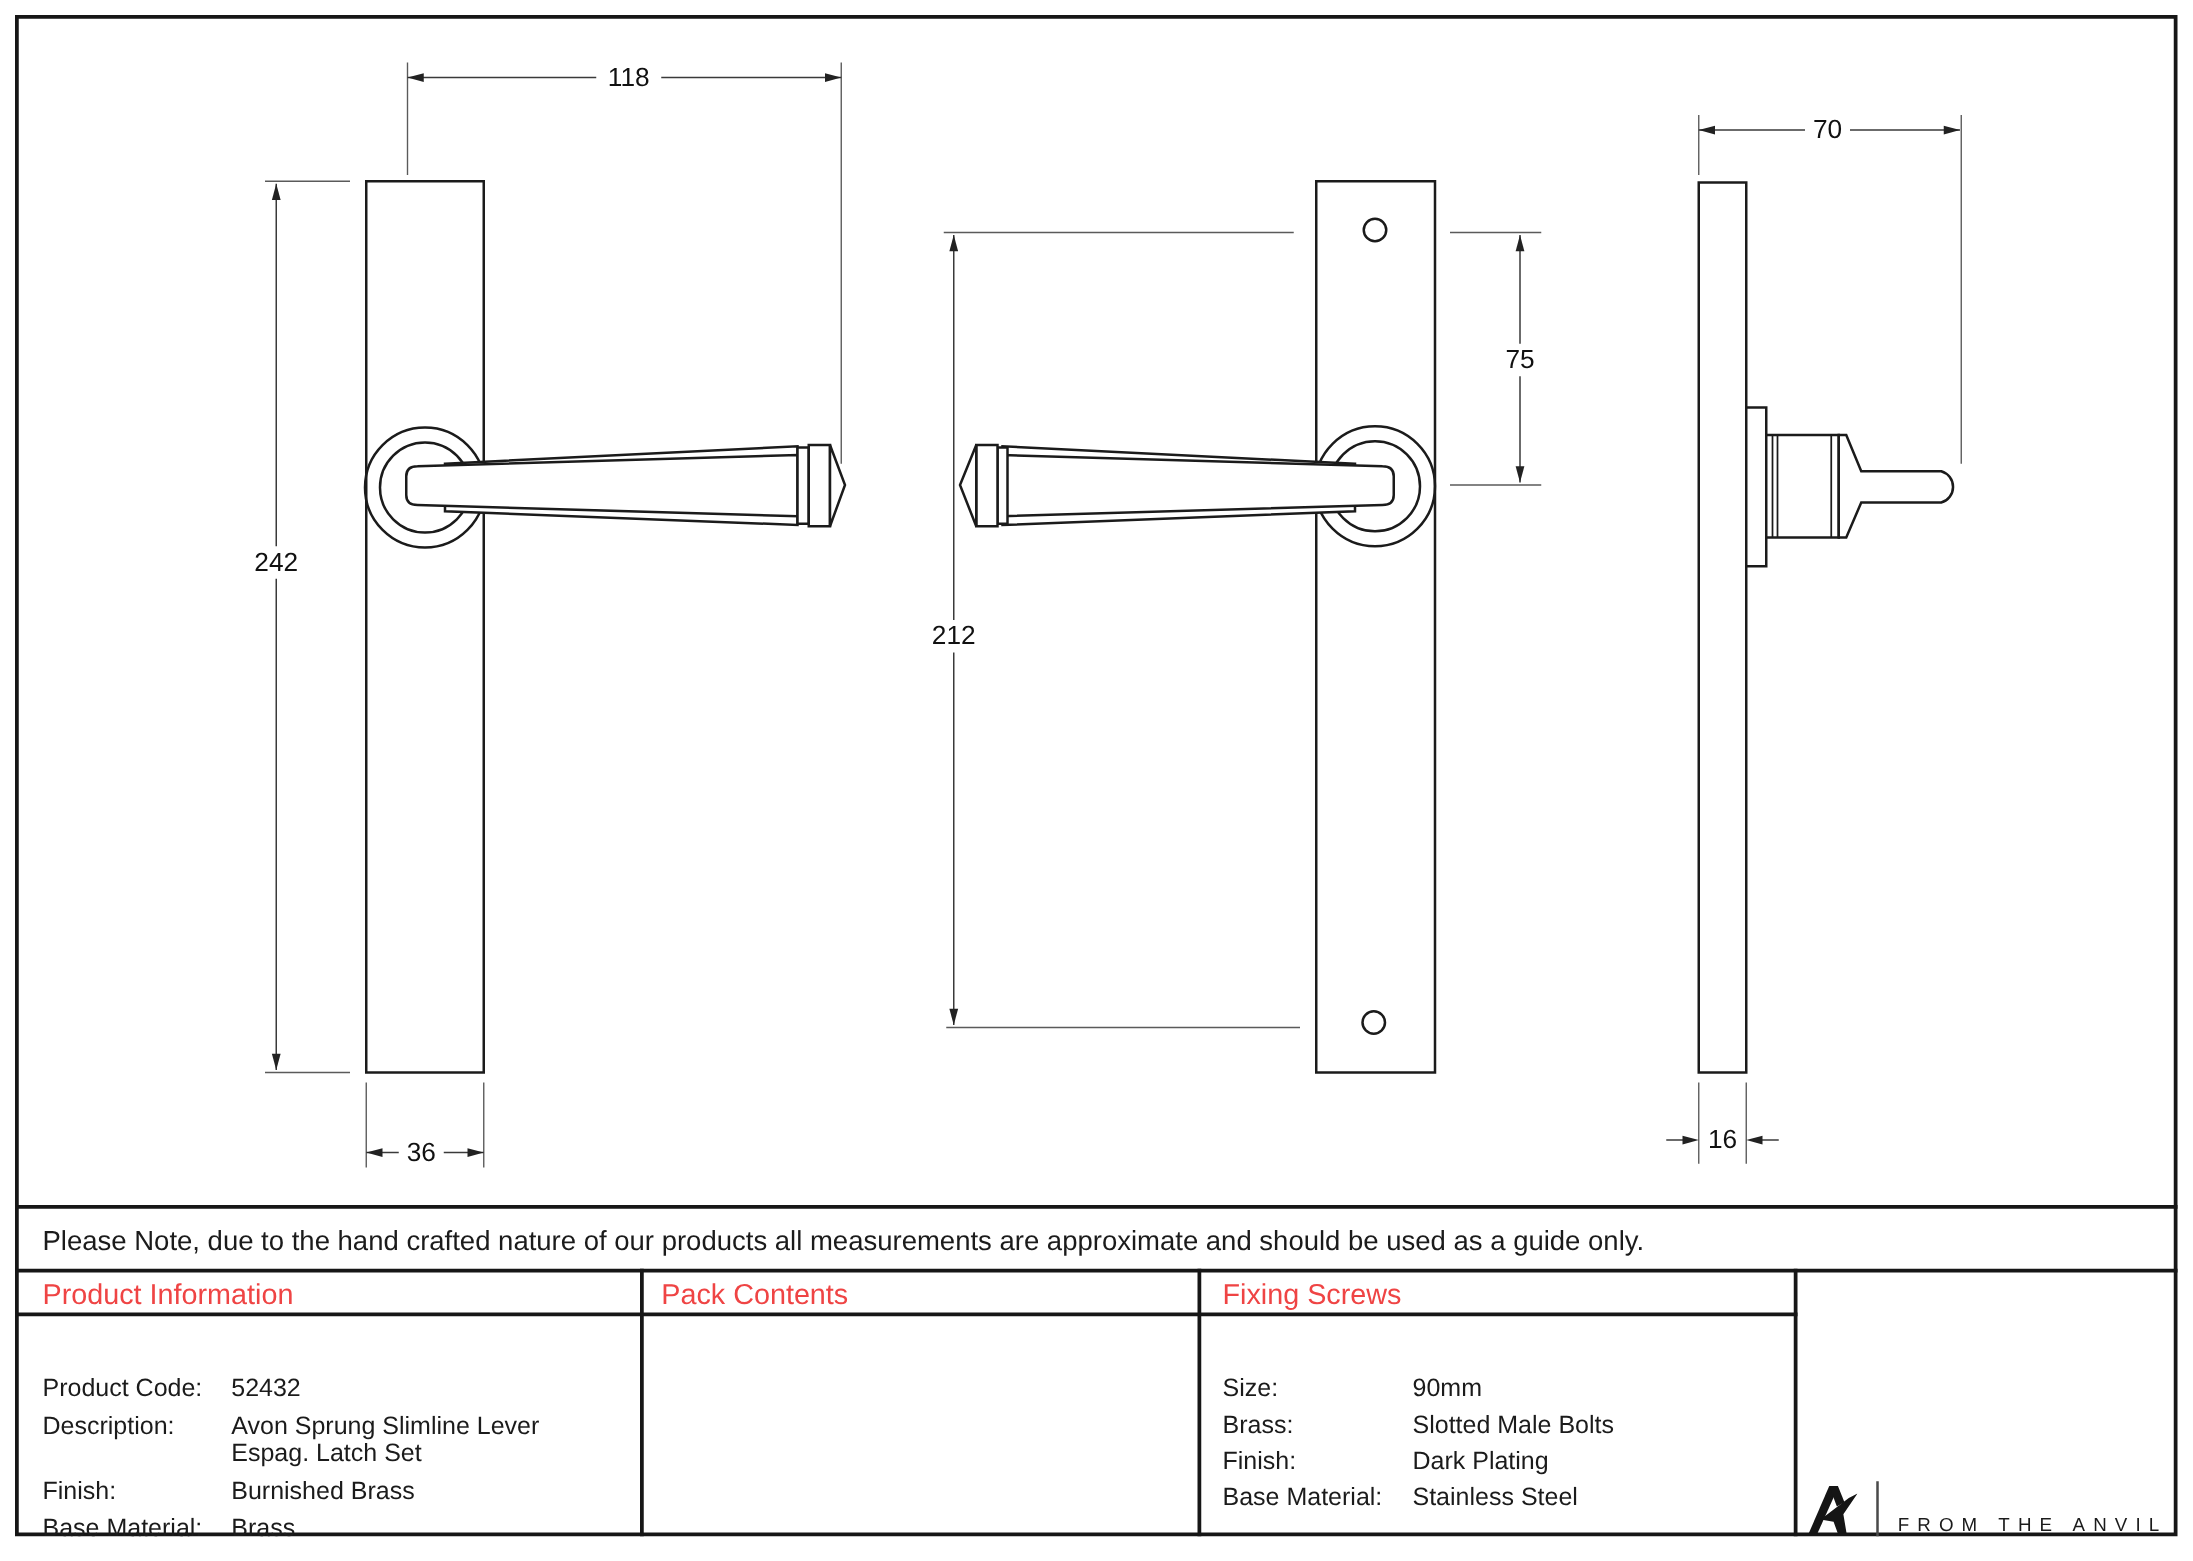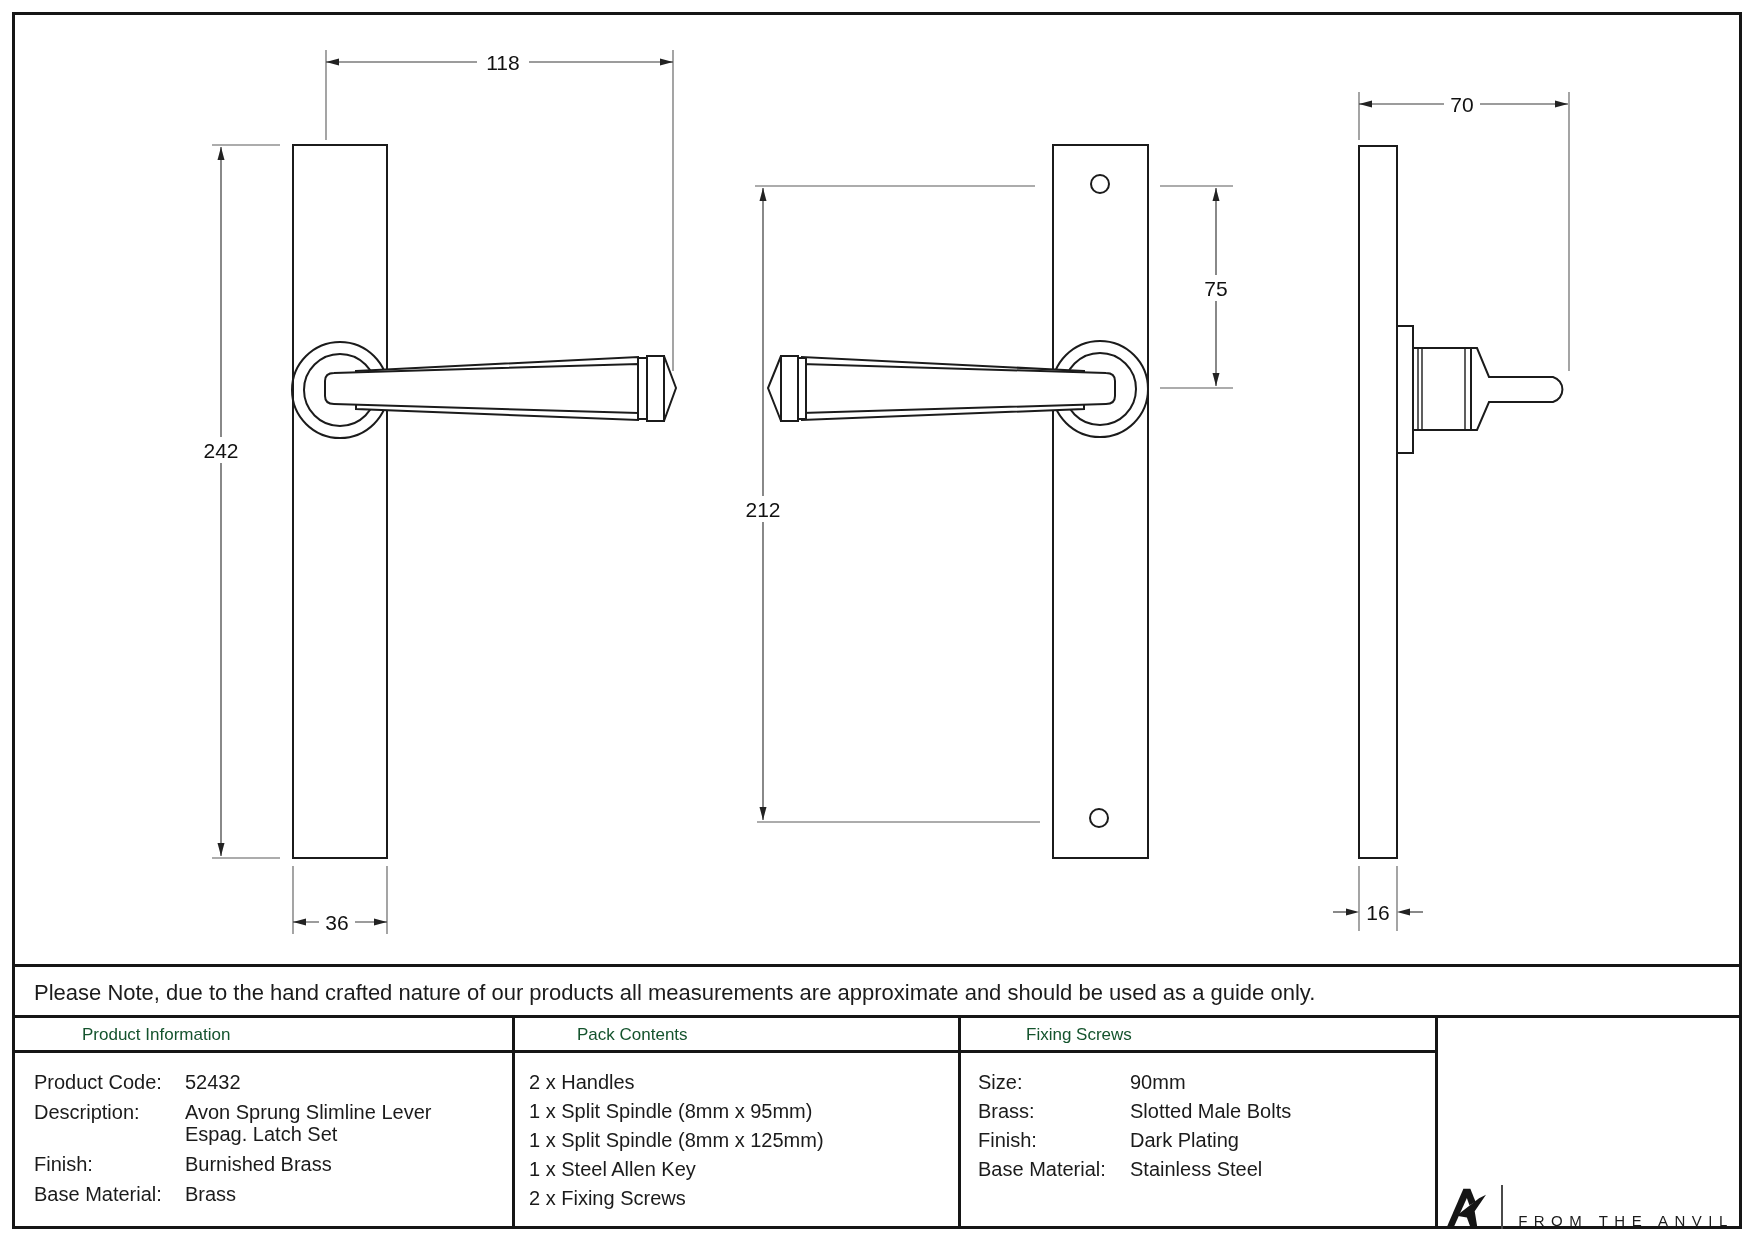--- a/index.html
+++ b/index.html
@@ -1,22 +1,22 @@
 <!DOCTYPE html>
 <html><head>
 <meta charset="utf-8">
 <style>
   html,body{margin:0;padding:0;background:#fff;}
   #page{position:relative;width:1754px;height:1249px;background:#fff;overflow:hidden;
         font-family:"Liberation Sans",sans-serif;color:#161616;}
   .abs{position:absolute;}
   #sheet-border{left:12px;top:12px;width:1730px;height:1217px;border:3px solid #161616;box-sizing:border-box;}
   .hline,.vline{background:#161616;}
-  .cell-text{font-size:20px;color:#1b1b1b;}
-  .table-header{font-size:17px;color:#14532d;margin-left:48px;}
+  .cell-text{font-size:20px;color:#1b1b1b;margin-top:29px;}
+  .table-header{font-size:23px;color:#ef4444;}
   #note-text{font-size:22px;color:#1b1b1b;white-space:nowrap;}
   .kv{display:flex;}
   .kv .lbl{flex:0 0 151px;}
   .fix .lbl{flex:0 0 152px;}
   .pi-row{line-height:22px;margin-bottom:8px;}
   .pi-row .val{width:312px;}
   .pc-item{line-height:29px;}
   .fs-row{line-height:29px;}
   svg text{font-family:"Liberation Sans",sans-serif;font-size:21px;fill:#111;}
   .obj{fill:#fff;stroke:#1b1b1b;stroke-width:2;}
@@ -169,27 +169,20 @@
     <div class="kv pi-row">
       <span class="lbl">Finish:</span>
       <span class="val">Burnished Brass</span>
     </div>
     <div class="kv pi-row">
       <span class="lbl">Base Material:</span>
       <span class="val">Brass</span>
     </div>
   </div>
 
-  <div class="abs cell-text" style="left:529px;top:1068px;width:420px;">
-    <div class="pc-item">2 x Handles</div>
-    <div class="pc-item">1 x Split Spindle (8mm x 95mm)</div>
-    <div class="pc-item">1 x Split Spindle (8mm x 125mm)</div>
-    <div class="pc-item">1 x Steel Allen Key</div>
-    <div class="pc-item">2 x Fixing Screws</div>
-  </div>
 
   <div class="abs cell-text fix" style="left:978px;top:1068px;width:450px;">
     <div class="kv fs-row">
       <span class="lbl">Size:</span>
       <span class="val">90mm</span>
     </div>
     <div class="kv fs-row">
       <span class="lbl">Brass:</span>
       <span class="val">Slotted Male Bolts</span>
     </div>

